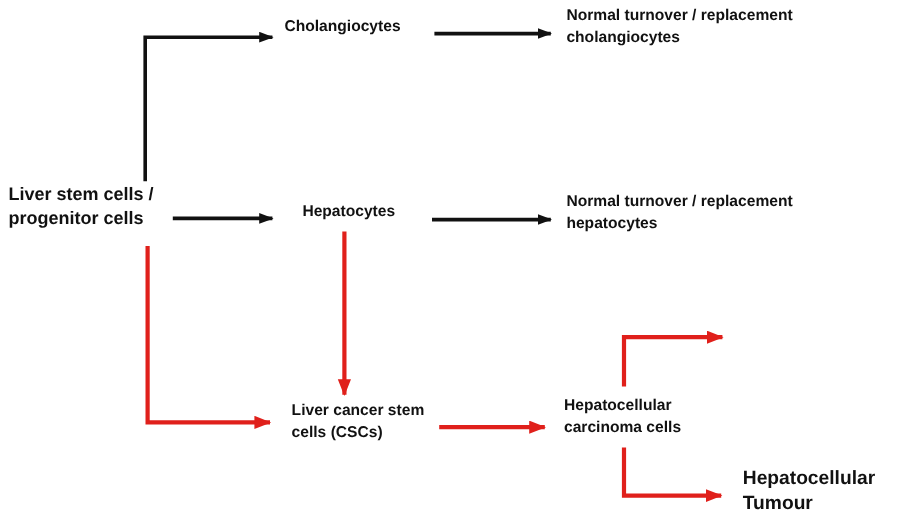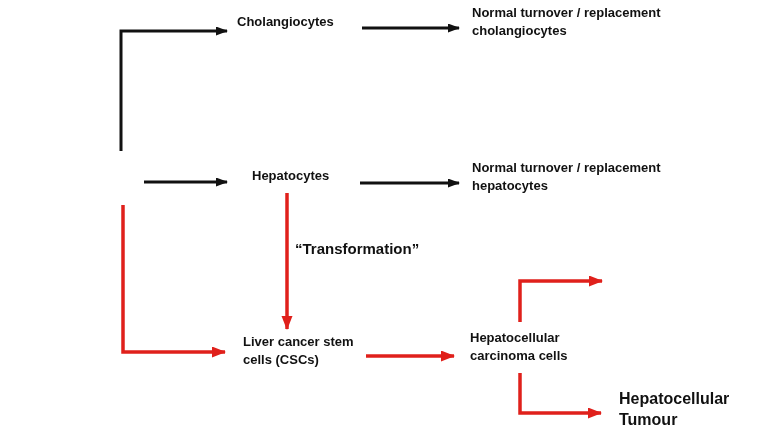--- a/index.html
+++ b/index.html
@@ -58,26 +58,27 @@
       <polyline points="144,182 227,182" fill="none" stroke="#111111" stroke-width="3" stroke-linejoin="miter" stroke-linecap="butt" marker-end="url(#arrowhead-normal)"></polyline>
       <polyline points="362,28 459,28" fill="none" stroke="#111111" stroke-width="3" stroke-linejoin="miter" stroke-linecap="butt" marker-end="url(#arrowhead-normal)"></polyline>
       <polyline points="360,183 459,183" fill="none" stroke="#111111" stroke-width="3" stroke-linejoin="miter" stroke-linecap="butt" marker-end="url(#arrowhead-normal)"></polyline>
       <polyline points="287,193 287,329" fill="none" stroke="#e0201b" stroke-width="3.5" stroke-linejoin="miter" stroke-linecap="butt" marker-end="url(#arrowhead-cancer)"></polyline>
       <polyline points="123,205 123,352 225,352" fill="none" stroke="#e0201b" stroke-width="3.5" stroke-linejoin="miter" stroke-linecap="butt" marker-end="url(#arrowhead-cancer)"></polyline>
       <polyline points="366,356 454,356" fill="none" stroke="#e0201b" stroke-width="3.5" stroke-linejoin="miter" stroke-linecap="butt" marker-end="url(#arrowhead-cancer)"></polyline>
       <polyline points="520,322 520,281 602,281" fill="none" stroke="#e0201b" stroke-width="3.5" stroke-linejoin="miter" stroke-linecap="butt" marker-end="url(#arrowhead-cancer)"></polyline>
       <polyline points="520,373 520,413 601,413" fill="none" stroke="#e0201b" stroke-width="3.5" stroke-linejoin="miter" stroke-linecap="butt" marker-end="url(#arrowhead-cancer)"></polyline>
     </svg>
 
+  <div class="lbl" id="lbl-stem">Liver stem cells /
+progenitor cells</div>
   <div class="lbl" id="lbl-cholangiocytes">Cholangiocytes</div>
   <div class="lbl" id="lbl-normal-chol">Normal turnover / replacement
 cholangiocytes</div>
   <div class="lbl" id="lbl-hepatocytes">Hepatocytes</div>
   <div class="lbl" id="lbl-normal-hep">Normal turnover / replacement
 hepatocytes</div>
-  <div class="lbl" id="lbl-transformation">“Transformation”</div>
   <div class="lbl" id="lbl-cscs">Liver cancer stem
 cells (CSCs)</div>
   <div class="lbl" id="lbl-hcc">Hepatocellular
 carcinoma cells</div>
   <div class="lbl" id="lbl-tumour">Hepatocellular
 Tumour</div>
 </div>
 
 </body></html>

